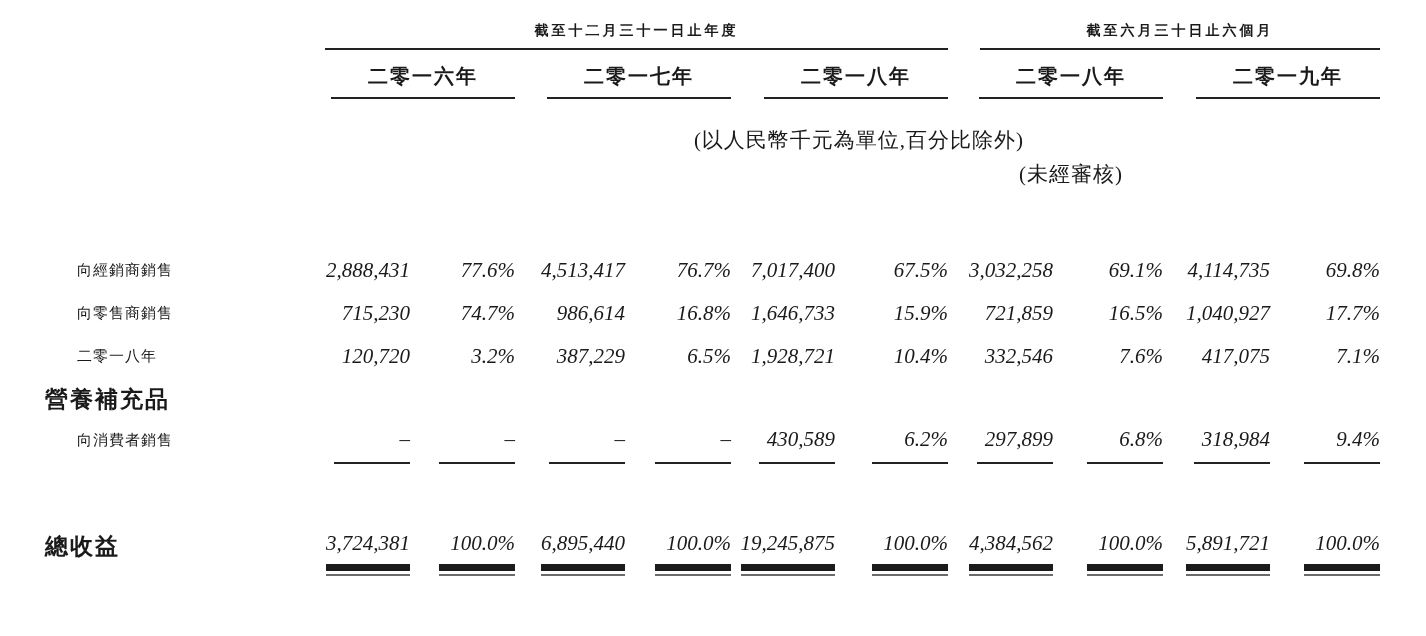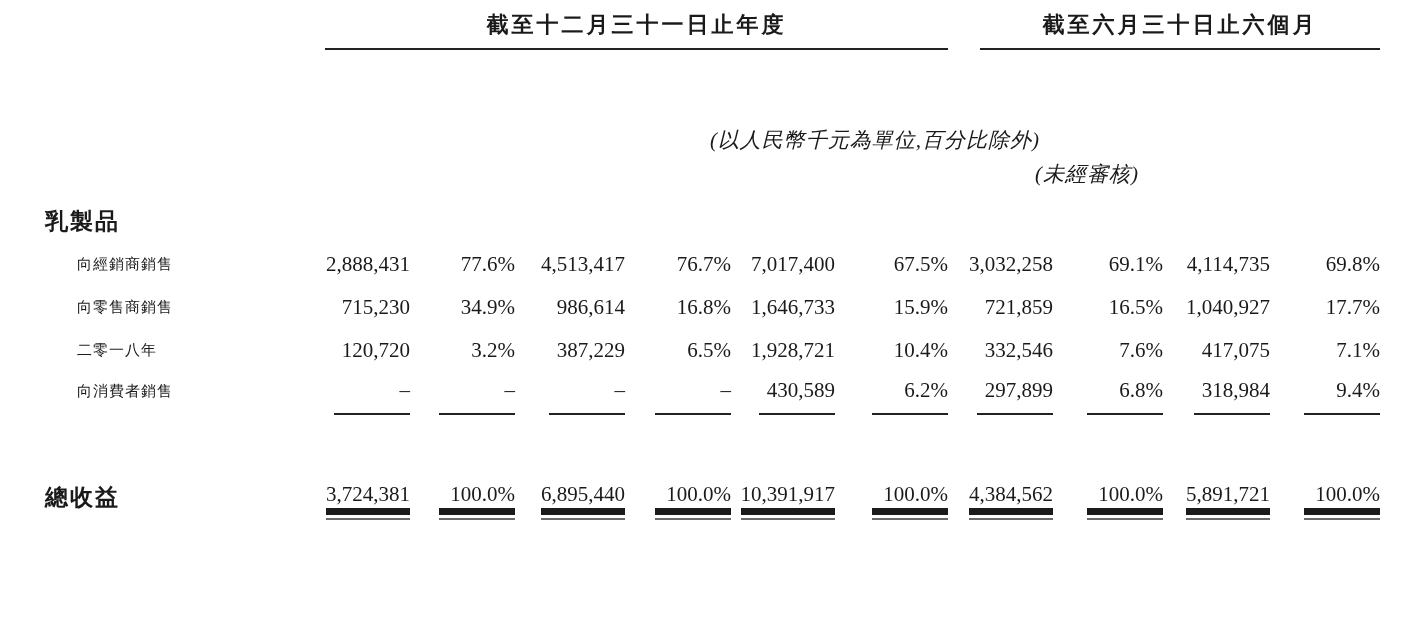--- a/index.html
+++ b/index.html
@@ -19,47 +19,45 @@
   }
   th, td { padding: 0; font-weight: normal; vertical-align: middle; }
 
   
   tr.h1 th { vertical-align: bottom; height: 50px; }
   .grule {
     border-bottom: 2px solid #222;
     padding-bottom: 8px;
     text-align: center;
     font-weight: bold;
-    font-size: 22px;
+    font-size: 14px;
     letter-spacing: 3px;
     white-space: nowrap;
   }
   .grule.g2 { width: 400px; margin-left: auto; }
 
   tr.h2 th { vertical-align: bottom; height: 49px; }
   .yrule {
     width: 184px; margin-left: auto;
     border-bottom: 2px solid #222;
     padding-bottom: 7px;
     text-align: center;
     font-weight: bold;
     font-size: 20px;
     letter-spacing: 2px;
     white-space: nowrap;
   }
 
   
   .note {
     position: absolute;
-    font-style: italic;
     font-size: 21px;
     letter-spacing: 1px;
     white-space: nowrap;
     transform: translateX(-50%);
-    margin-left: 16px;
   }
   .note1 { left: 859px; top: 126px; }
   .note2 { left: 1071px; top: 160px; }
 
   
   tr.spacer td { height: 150px; }
   tr.gaprow td { height: 42px; }
 
   td.lbl { text-align: left; white-space: nowrap; }
   tr.section td { height: 43px; }
@@ -68,40 +66,40 @@
   }
   tr.item td { height: 43px; }
   tr.item td.lbl { font-size: 15px; letter-spacing: 1px; padding-left: 57px; }
 
   td.num {
     text-align: right;
     direction: rtl;          
     font-size: 21px;
     white-space: nowrap;
   }
-  td.num > span { direction: ltr; unicode-bidi: isolate; }
+  td.num > span { direction: ltr; unicode-bidi: isolate; font-style: italic; }
 
   
   tr.consumer td { height: 56px; vertical-align: top; padding-top: 6px; }
   tr.consumer td.lbl { padding-top: 10px; }
   span.u {
     display: inline-block;
     min-width: 76px;
     text-align: right;
     padding-bottom: 10px;
     border-bottom: 2px solid #222;
   }
 
   
   tr.total td { height: 74px; vertical-align: top; padding-top: 12px; }
   span.t {
     display: inline-block;
     min-width: 76px;
     text-align: right;
-    padding-bottom: 1px;
+    padding-bottom: 8px;
     border-bottom: 7px solid #1b1b1b;
     position: relative;
   }
   span.t::after {
     content: "";
     position: absolute;
     left: 0; right: 0;
     bottom: -12px;
     height: 2px;
     background: #6b6b6b;
@@ -131,50 +129,64 @@
   <thead>
     <tr class="h1">
       <th class="lbl"></th>
       <th colspan="6">
         <div class="grule g1">截至十二月三十一日止年度</div>
       </th>
       <th colspan="4">
         <div class="grule g2">截至六月三十日止六個月</div>
       </th>
     </tr>
+    <tr class="h2">
+      <th class="lbl"></th>
+      <th colspan="2">
+        <div class="yrule">二零一六年</div>
+      </th>
+      <th colspan="2">
+        <div class="yrule">二零一七年</div>
+      </th>
+      <th colspan="2">
+        <div class="yrule">二零一八年</div>
+      </th>
+      <th colspan="2">
+        <div class="yrule">二零一八年</div>
+      </th>
+      <th colspan="2">
+        <div class="yrule">二零一九年</div>
+      </th>
+    </tr>
   </thead>
 
   <tbody>
     <tr class="spacer">
       <td colspan="11"></td>
     </tr>
 
-    <tr class="section">
-      <td class="lbl">乳製品</td>
-      <td colspan="10"></td>
-    </tr>
 
     <tr class="item">
       <td class="lbl">向經銷商銷售</td>
       <td class="num"><span>2,888,431</span></td>
       <td class="num"><span>77.6%</span></td>
       <td class="num"><span>4,513,417</span></td>
       <td class="num"><span>76.7%</span></td>
       <td class="num"><span>7,017,400</span></td>
       <td class="num"><span>67.5%</span></td>
       <td class="num"><span>3,032,258</span></td>
       <td class="num"><span>69.1%</span></td>
       <td class="num"><span>4,114,735</span></td>
       <td class="num"><span>69.8%</span></td>
     </tr>
 
     <tr class="item">
       <td class="lbl">向零售商銷售</td>
       <td class="num"><span>715,230</span></td>
-      <td class="num"><span>34.9%</span></td>
+      <td class="num"><span>74.7%</span></td>
       <td class="num"><span>986,614</span></td>
       <td class="num"><span>16.8%</span></td>
       <td class="num"><span>1,646,733</span></td>
       <td class="num"><span>15.9%</span></td>
       <td class="num"><span>721,859</span></td>
       <td class="num"><span>16.5%</span></td>
       <td class="num"><span>1,040,927</span></td>
       <td class="num"><span>17.7%</span></td>
     </tr>
 
@@ -185,20 +197,24 @@
       <td class="num"><span>387,229</span></td>
       <td class="num"><span>6.5%</span></td>
       <td class="num"><span>1,928,721</span></td>
       <td class="num"><span>10.4%</span></td>
       <td class="num"><span>332,546</span></td>
       <td class="num"><span>7.6%</span></td>
       <td class="num"><span>417,075</span></td>
       <td class="num"><span>7.1%</span></td>
     </tr>
 
+    <tr class="section">
+      <td class="lbl">營養補充品</td>
+      <td colspan="10"></td>
+    </tr>
 
     <tr class="item consumer">
       <td class="lbl">向消費者銷售</td>
       <td class="num"><span class="u">–</span></td>
       <td class="num"><span class="u">–</span></td>
       <td class="num"><span class="u">–</span></td>
       <td class="num"><span class="u">–</span></td>
       <td class="num"><span class="u">430,589</span></td>
       <td class="num"><span class="u">6.2%</span></td>
       <td class="num"><span class="u">297,899</span></td>
@@ -210,21 +226,21 @@
     <tr class="gaprow">
       <td colspan="11"></td>
     </tr>
 
     <tr class="total">
       <td class="lbl">總收益</td>
       <td class="num"><span class="t">3,724,381</span></td>
       <td class="num"><span class="t">100.0%</span></td>
       <td class="num"><span class="t">6,895,440</span></td>
       <td class="num"><span class="t">100.0%</span></td>
-      <td class="num"><span class="t">10,391,917</span></td>
+      <td class="num"><span class="t">19,245,875</span></td>
       <td class="num"><span class="t">100.0%</span></td>
       <td class="num"><span class="t">4,384,562</span></td>
       <td class="num"><span class="t">100.0%</span></td>
       <td class="num"><span class="t">5,891,721</span></td>
       <td class="num"><span class="t">100.0%</span></td>
     </tr>
   </tbody>
 </table>
 
 </body></html>

